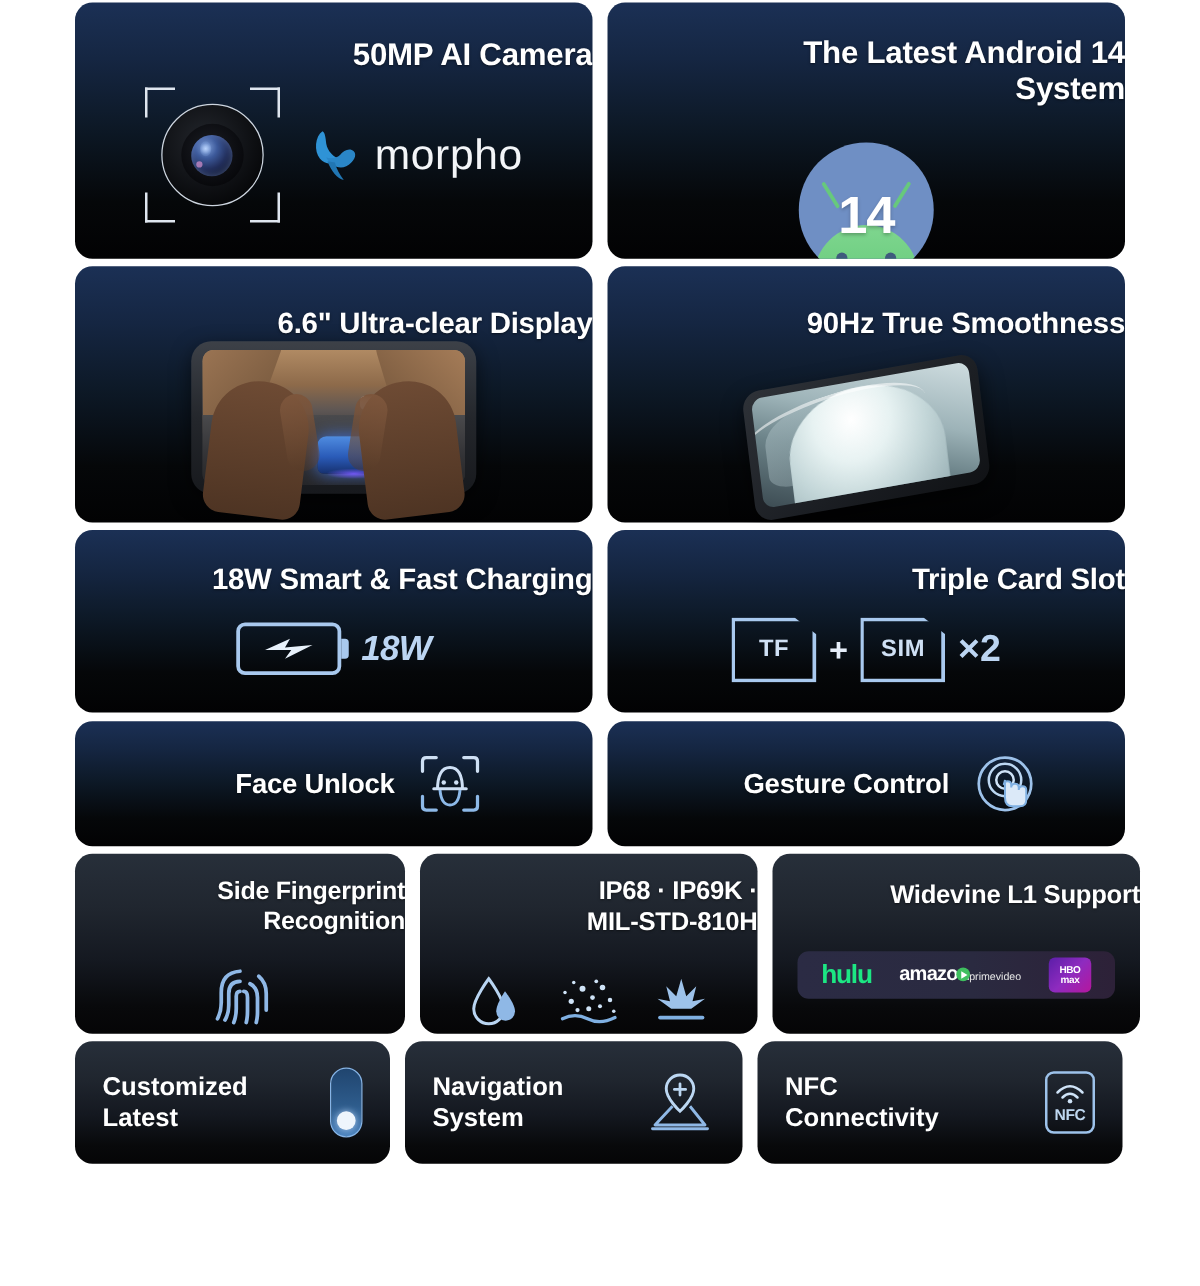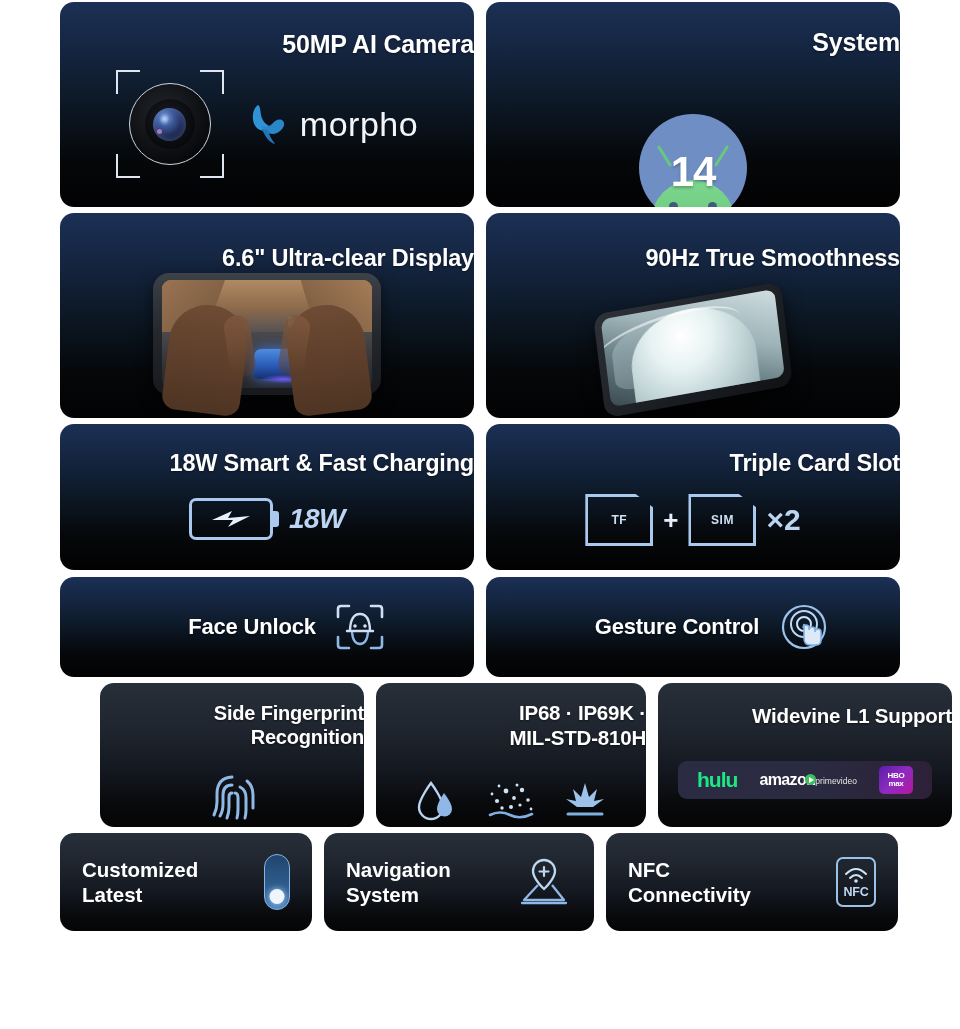--- a/index.html
+++ b/index.html
@@ -27,21 +27,21 @@
     color: #fff;
   }
   
   .card.blue {
     background: linear-gradient(180deg, #1b3055 0%, #152642 22%, #0d1927 48%, #050709 78%, #020203 100%);
   }
   
   .card.slate {
     background: linear-gradient(180deg, #272f3a 0%, #20262f 30%, #141820 60%, #08090b 85%, #050506 100%);
   }
-  .card.w-l { flex: 0 0 264px; margin-left: 40px; }
+  .card.w-l { flex: 0 0 264px; }
   .card.w-m { flex: 0 0 270px; padding-left: 32px; }
   .card.w-r { flex: 0 0 294px; }
   .card.w-l6 { flex: 0 0 252px; }
   .card.w-m6 { flex: 0 0 270px; }
   .card.w-r6 { flex: 0 0 292px; }
 
   .title {
     font-weight: bold;
     text-align: right;
     letter-spacing: -0.2px;
@@ -221,21 +221,21 @@
     content:""; position:absolute; right: -9px; top: 50%; transform: translateY(-50%);
     width: 6px; height: 16px; background: #a9c9ee; border-radius: 0 3px 3px 0;
   }
   .bolt-18w { font-size: 28px; font-style: italic; font-weight: bold; color: #bcd5f2; letter-spacing: -0.5px; }
 
   
   .slot-wrap { top: 70px; display: flex; align-items: center; justify-content: center; gap: 10px; }
   .simcard {
     width: 68px; height: 52px; border: 3px solid #a9c9ee;
     display: flex; align-items: center; justify-content: center;
-    font-size: 12px; font-weight: bold; color: #cfe0f4; letter-spacing: 0.5px;
+    font-size: 19px; font-weight: bold; color: #cfe0f4; letter-spacing: 0.5px;
     clip-path: polygon(0 0, 74% 0, 100% 26%, 100% 100%, 0 100%);
     background: transparent;
   }
   .plus-sign { font-size: 26px; font-weight: bold; color: #e6eef9; }
   .times2 { font-size: 30px; font-weight: bold; color: #bcd5f2; }
 
   
   .inline-row { height: 100%; display: flex; align-items: center; justify-content: center; gap: 18px; padding-left: 40px; }
 
   
@@ -316,20 +316,21 @@
             <path d="M11 27 C14 33 21 37 27 34 C33 31 36 25 33 22 C30 19 25 21 22 25 C19 28 14 28 11 27 Z" fill="#2a86c7"></path>
             <path d="M12 30 C15 38 20 44 25 45 C22 41 19 36 18 31 Z" fill="#2176b3"></path>
           </svg>
           <span class="morpho-word">morpho</span>
         </div>
       </div>
     </div>
 
     <div class="card blue">
       <div class="title t-big2">
+        <div>The Latest Android 14</div>
         <div>System</div>
       </div>
       <div class="art droid-wrap">
         <div class="droid-circle">
           <div class="droid-ant l"></div>
           <div class="droid-ant r"></div>
           <div class="droid-body">
             <div class="droid-eye l"></div>
             <div class="droid-eye r"></div>
           </div>

